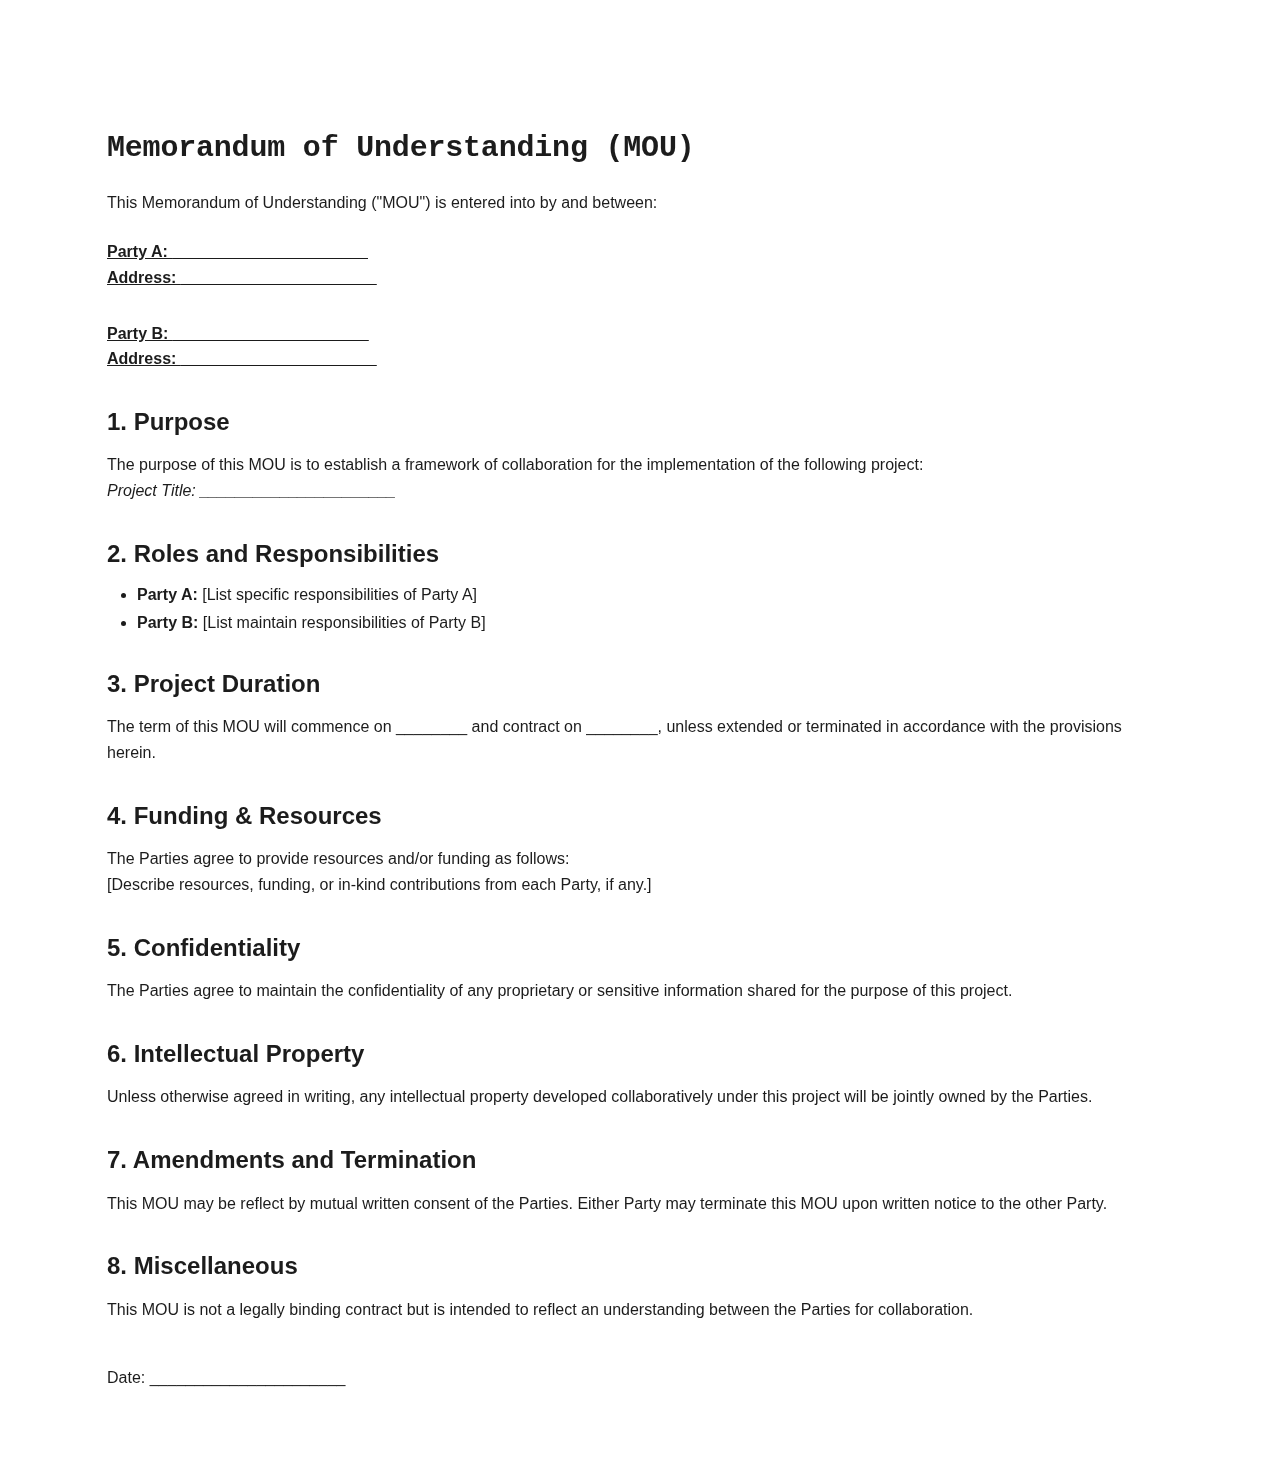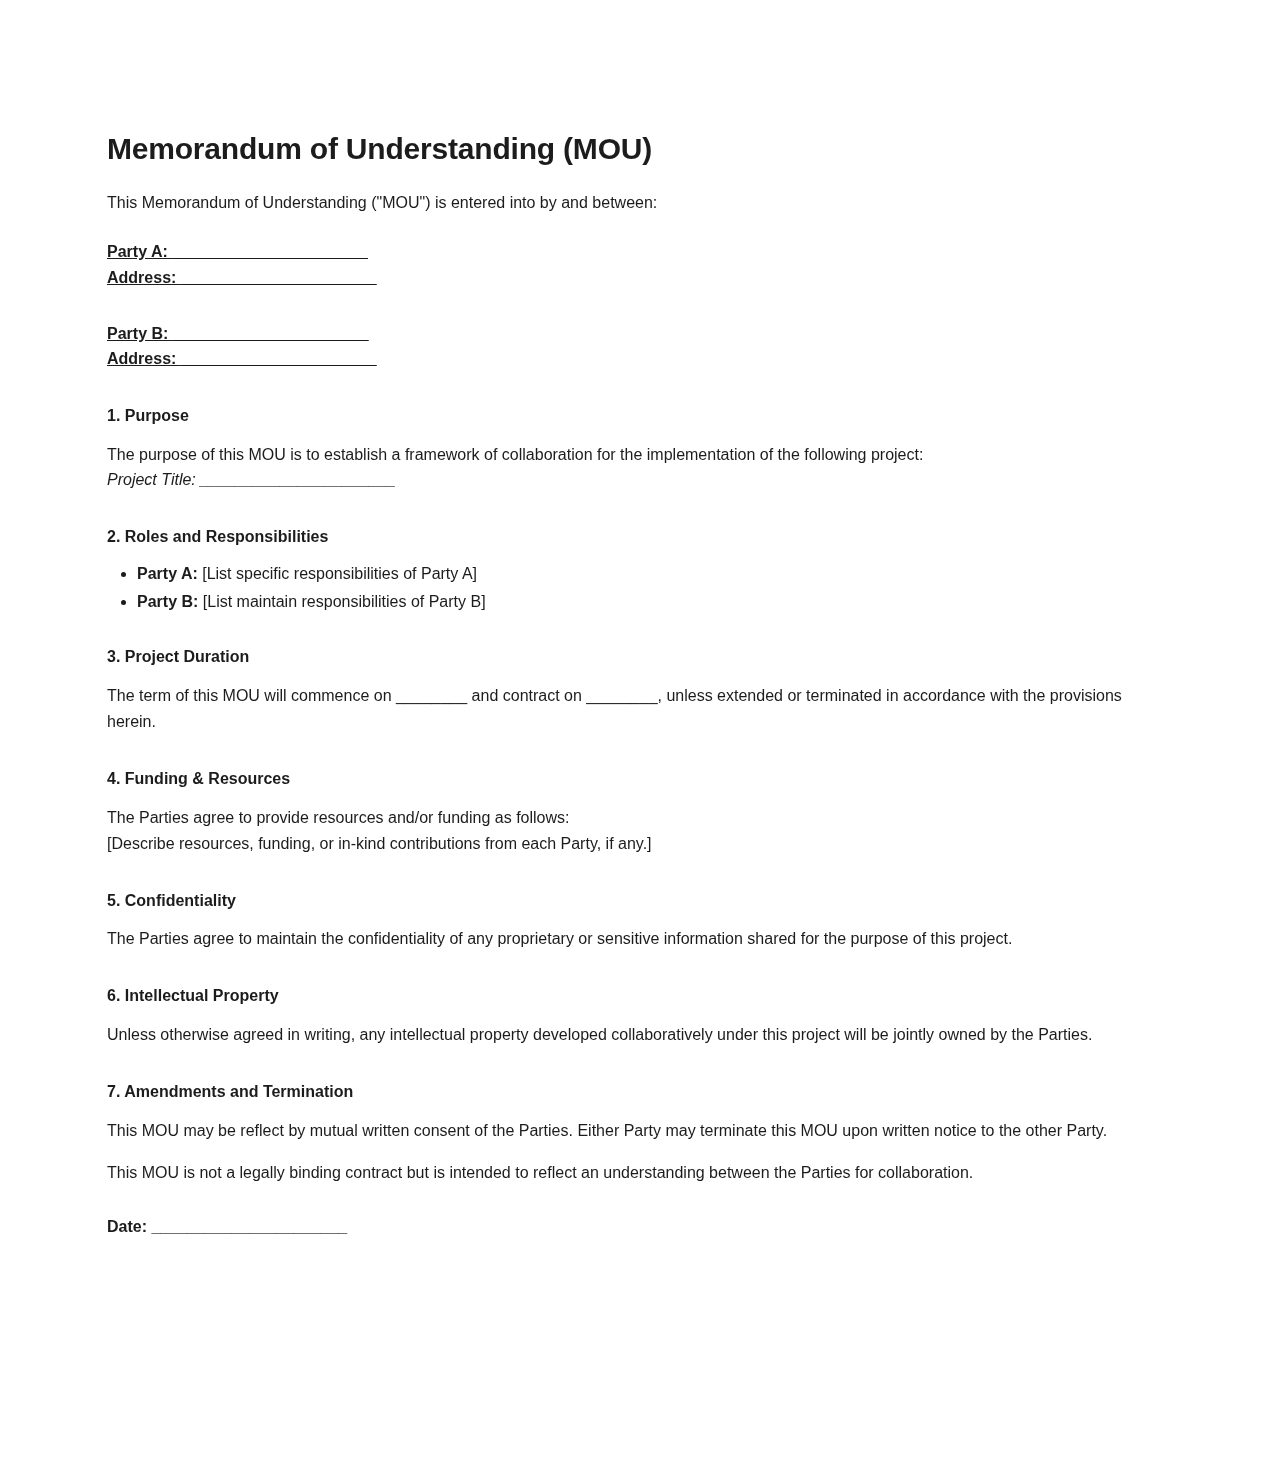--- a/index.html
+++ b/index.html
@@ -19,49 +19,50 @@
   .doc {
     padding: 130px 107px 60px 107px;
     max-width: 1263px;
   }
   h1.doc-title {
     font-size: 30px;
     font-weight: 700;
     line-height: 1.25;
     margin: 0 0 22px 0;
     letter-spacing: -0.2px;
+    font-family: Liberation Mono, monospace;
   }
   p { margin: 0 0 16px 0; }
   .intro { margin-bottom: 24px; }
   .party-block {
     margin: 0 0 30px 0;
     line-height: 1.6;
     text-decoration: underline;
   }
   .party-line { font-weight: 700; }
   h2.section-heading {
-    font-size: 16px;
+    font-size: 24px;
     font-weight: 700;
     line-height: 1.3;
     margin: 34px 0 15px 0;
   }
   .blank { white-space: nowrap; }
   .italic-line { font-style: italic; }
   ul.roles-list {
     margin: 0 0 16px 0;
     padding-left: 30px;
   }
   ul.roles-list li {
     line-height: 1.38;
     margin: 0 0 6px 0;
   }
   .bold { font-weight: 700; }
   .date-line {
-    font-weight: 700;
-    margin-top: 28px;
+    font-weight: 400;
+    margin-top: 42px;
   }
 </style>
 </head>
 <body>
 
 <div class="doc">
 
   <h1 class="doc-title">Memorandum of Understanding (MOU)</h1>
 
   <p class="intro">This Memorandum of Understanding ("MOU") is entered into by and between:</p>
@@ -97,17 +98,18 @@
 
   <h2 class="section-heading">5. Confidentiality</h2>
   <p>The Parties agree to maintain the confidentiality of any proprietary or sensitive information shared for the purpose of this project.</p>
 
   <h2 class="section-heading">6. Intellectual Property</h2>
   <p>Unless otherwise agreed in writing, any intellectual property developed collaboratively under this project will be jointly owned by the Parties.</p>
 
   <h2 class="section-heading">7. Amendments and Termination</h2>
   <p>This MOU may be reflect by mutual written consent of the Parties. Either Party may terminate this MOU upon written notice to the other Party.</p>
 
+  <h2 class="section-heading">8. Miscellaneous</h2>
   <p>This MOU is not a legally binding contract but is intended to reflect an understanding between the Parties for collaboration.</p>
 
   <p class="date-line"><span>Date: </span><span class="blank">______________________</span></p>
 
 </div>
 
 </body></html>

